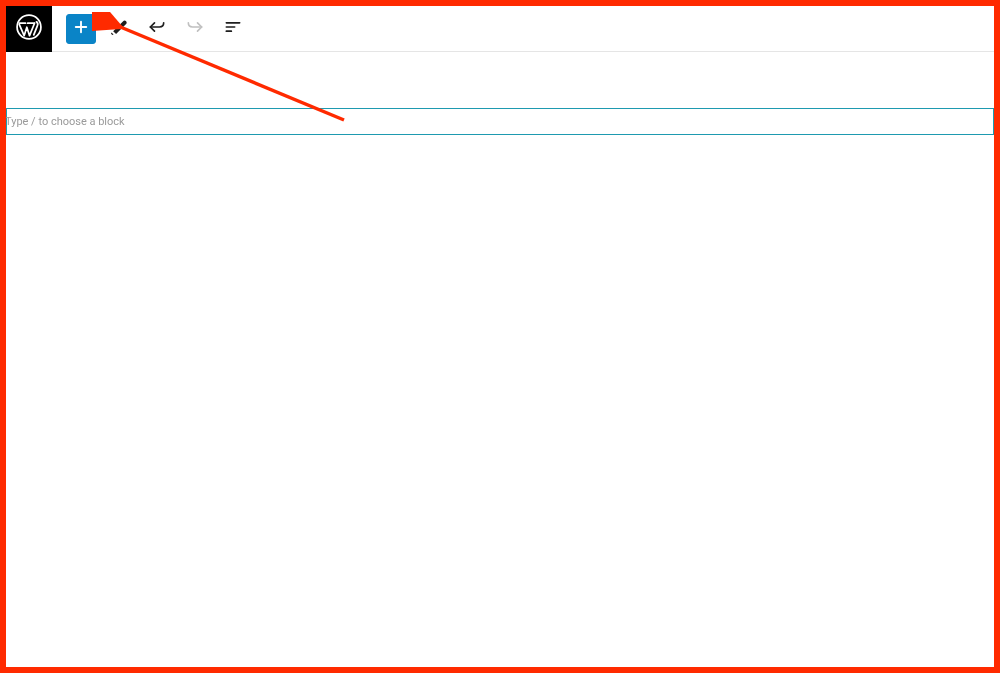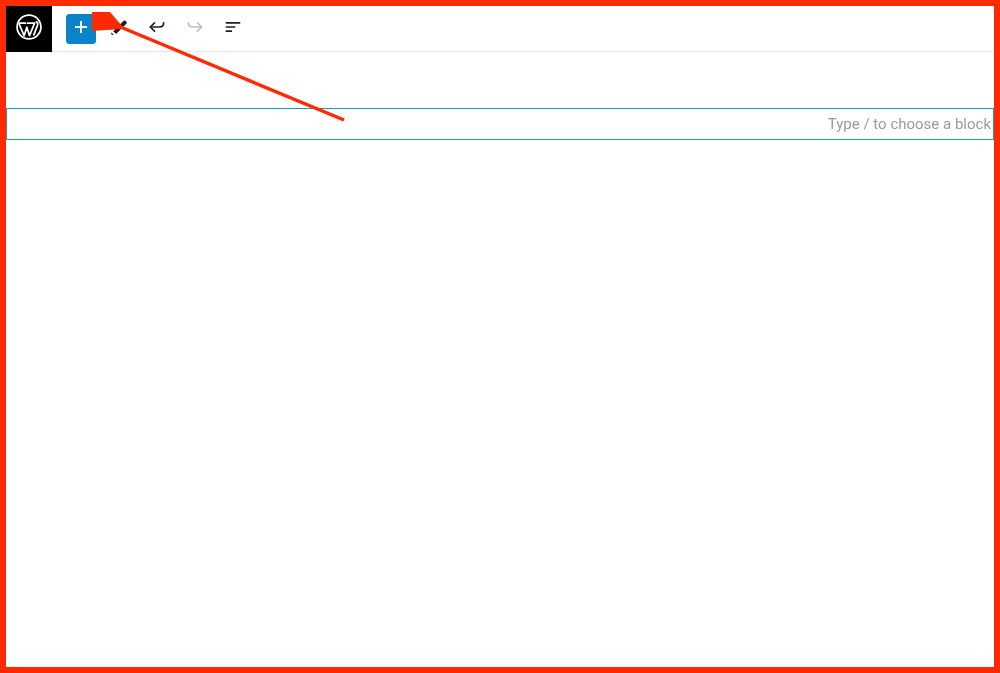--- a/index.html
+++ b/index.html
@@ -71,26 +71,25 @@
   .block-area {
     margin-top: 56px;
     border: 1px solid #1e9ab0;
     width: 100%;
   }
   .block-placeholder {
     width: 100%;
     border: none;
     outline: none;
     padding: 6px 0 6px 0;
-    font-size: 15px;
+    font-size: 11px;
     color: #8b5cf6;
     margin-left: -2px;
     background: transparent;
     font-family: inherit;
-    text-align: right;
   }
   .block-placeholder::placeholder { color: #9a9a9a; }
 
   .annot-arrow { position: absolute; top: 6px; left: 86px; pointer-events: none; }
 </style>
 </head>
 <body>
 
 <div class="frame">
 

